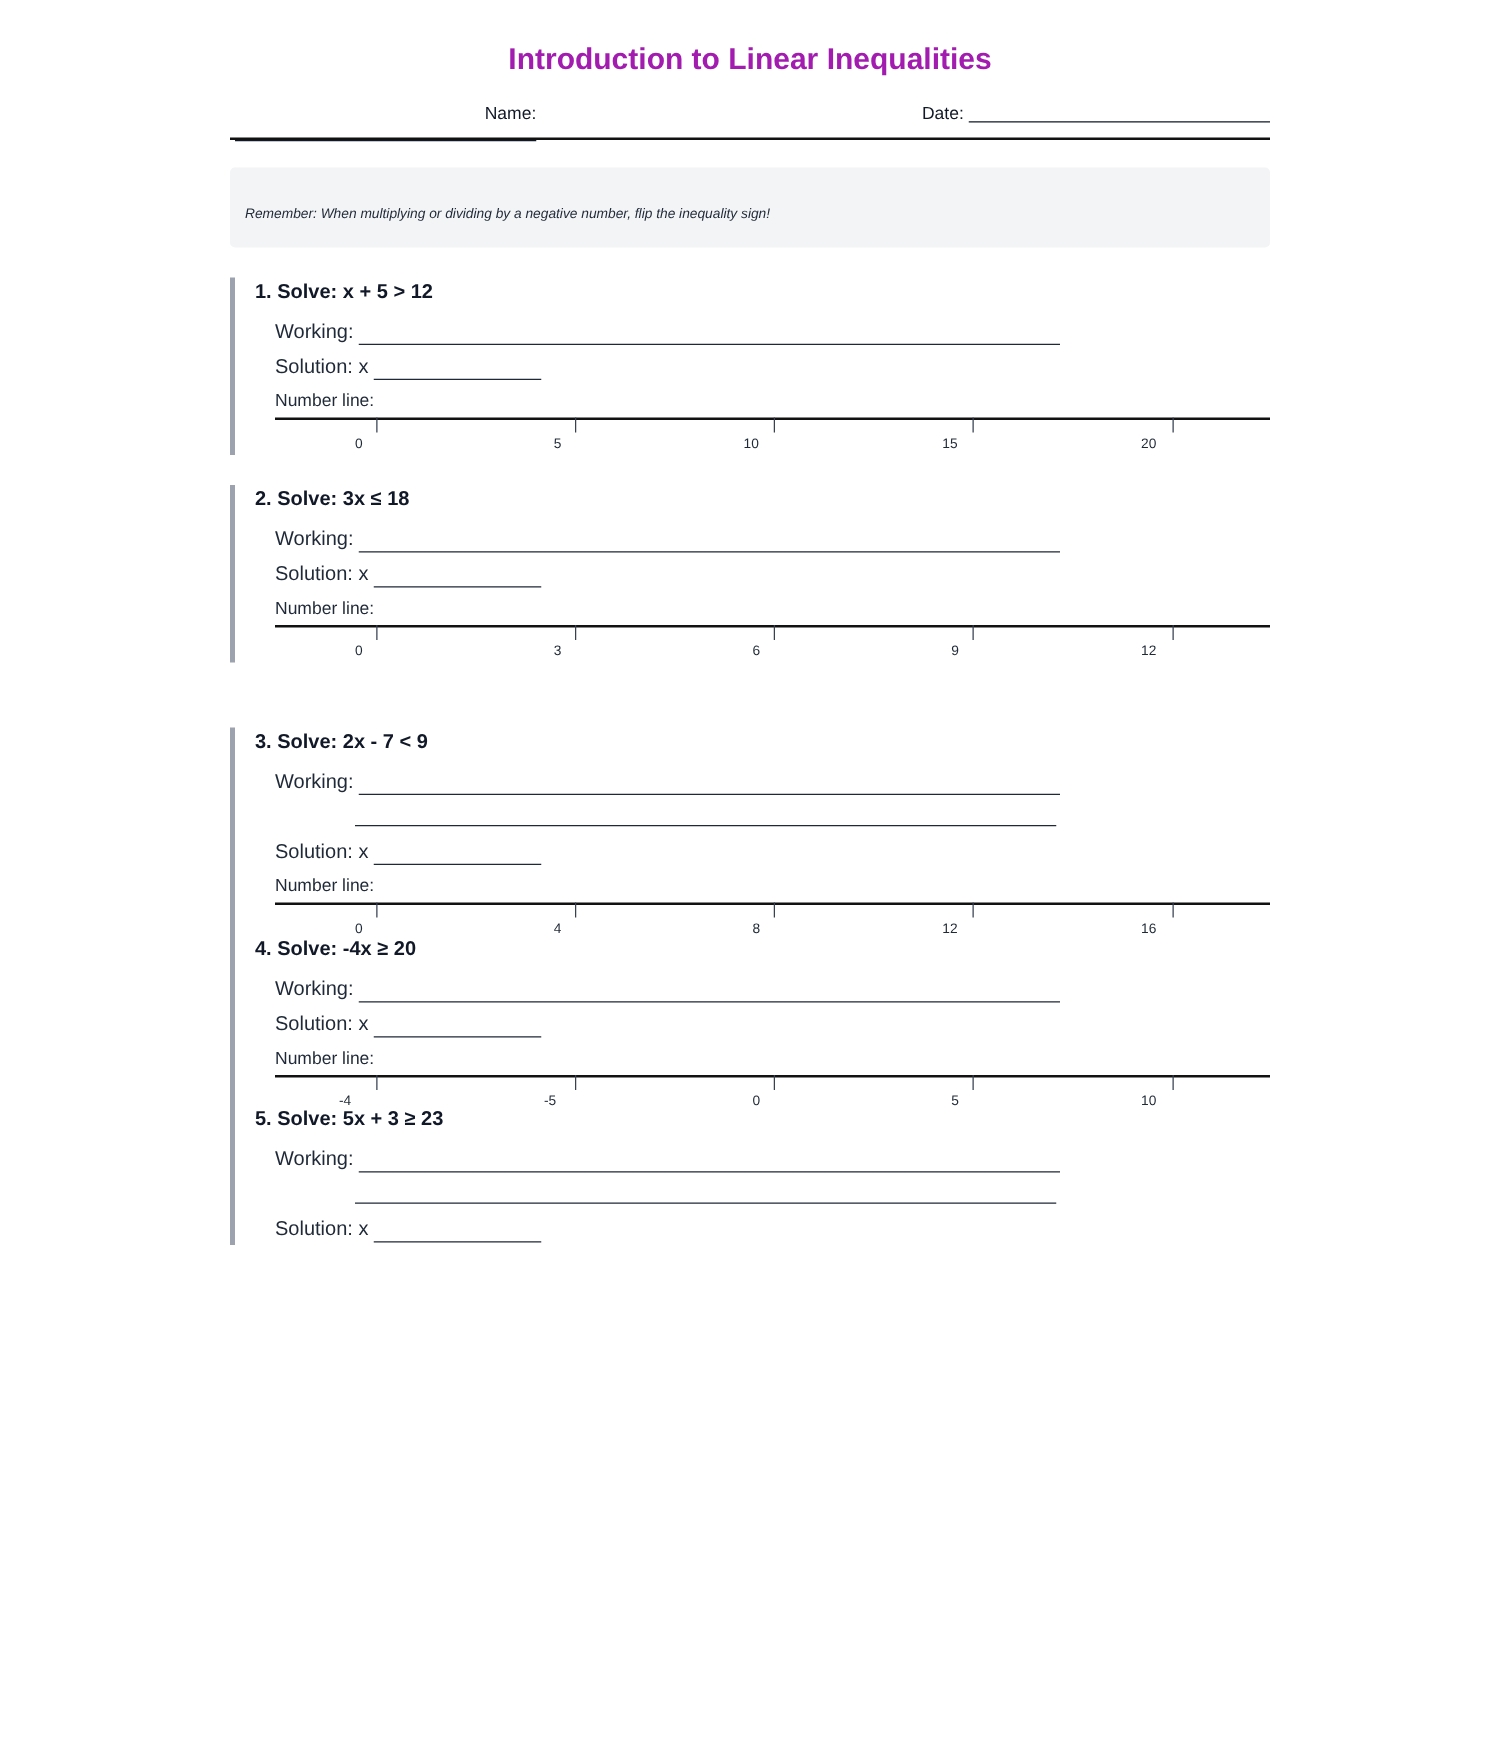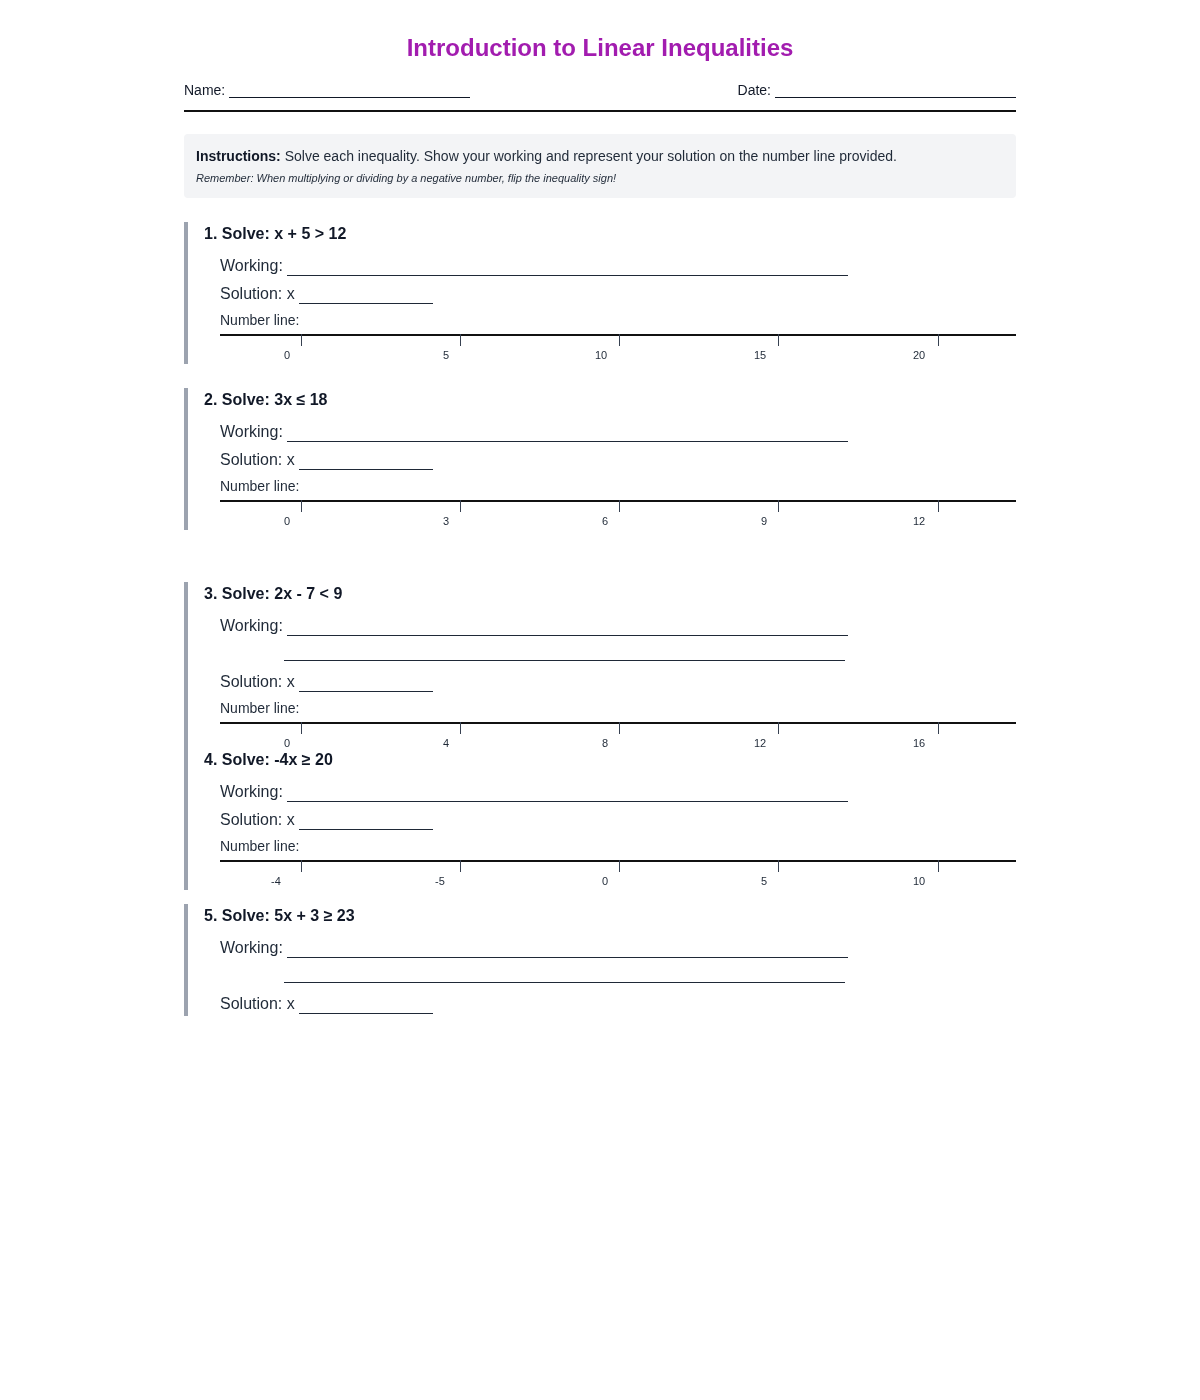--- a/index.html
+++ b/index.html
@@ -47,21 +47,21 @@
       color: #111827;
       display: flex;
       align-items: flex-end;
     }
     .field .blank {
       display: inline-block;
       height: 14px;
       border-bottom: 1px solid #111827;
       margin-left: 4px;
     }
-    .field-name { left: 0; }
+    .field-name { left: 0; flex-direction: column; }
     .field-name .blank { width: 241px; }
     .field-date { right: 0; }
     .field-date .blank { width: 241px; }
 
     .instructions {
       position: absolute;
       top: 134px;
       left: 0;
       width: 808px;
       height: 40px;
@@ -75,21 +75,21 @@
       color: #1f2937;
       margin: 0;
     }
     .instructions .main b {
       color: #111827;
     }
     .instructions .note {
       font-size: 11px;
       font-style: italic;
       color: #1f2937;
-      margin-top: 4px;
+      margin-top: 17px;
       line-height: 16px;
     }
 
     .question {
       position: absolute;
       left: 0;
       width: 832px;
       border-left: 4px solid #9ca3af;
       box-sizing: border-box;
     }
@@ -176,24 +176,20 @@
       <span>Name:</span>
       <span class="blank"></span>
     </div>
     <div class="field field-date">
       <span>Date:</span>
       <span class="blank"></span>
     </div>
   </div>
 
   <div class="instructions">
-    <p class="main">
-      <b>Instructions:</b>
-      <span>Solve each inequality. Show your working and represent your solution on the number line provided.</span>
-    </p>
     <div class="note">Remember: When multiplying or dividing by a negative number, flip the inequality sign!</div>
   </div>
 
   <div class="question" style="top:222px;height:142px;">
     <div class="q-title">1. Solve: x + 5 &gt; 12</div>
     <div class="line-row working" style="top:34px;">
       <span>Working:</span>
       <span class="blank"></span>
     </div>
     <div class="line-row solution" style="top:62px;">
@@ -288,21 +284,21 @@
       <div class="tick" style="left:558px;"></div>
       <div class="tick" style="left:718px;"></div>
       <span class="tick-label" style="left:36px;">-4</span>
       <span class="tick-label" style="left:200px;">-5</span>
       <span class="tick-label" style="left:365px;">0</span>
       <span class="tick-label" style="left:524px;">5</span>
       <span class="tick-label" style="left:679px;">10</span>
     </div>
   </div>
 
-  <div class="question" style="top:904px;height:112px;">
+  <div class="question" style="top:884px;height:112px;">
     <div class="q-title">5. Solve: 5x + 3 ≥ 23</div>
     <div class="line-row working" style="top:34px;">
       <span>Working:</span>
       <span class="blank"></span>
     </div>
     <div class="extra-line" style="top:78px;"></div>
     <div class="line-row solution" style="top:90px;">
       <span>Solution: x</span>
       <span class="blank"></span>
     </div>

